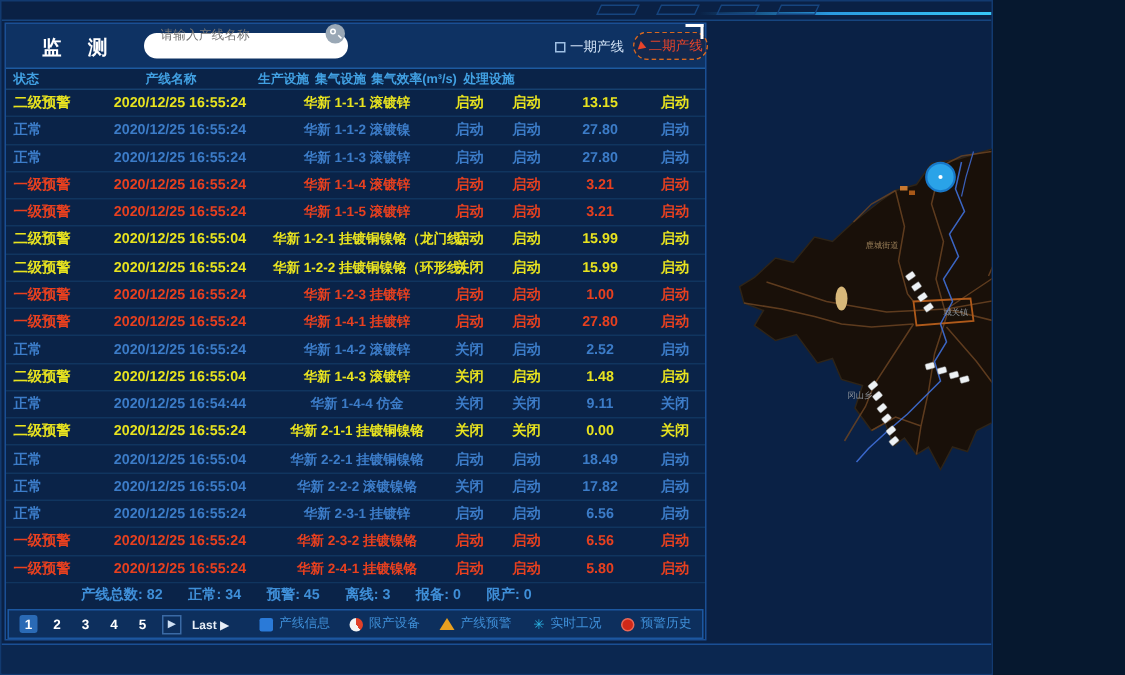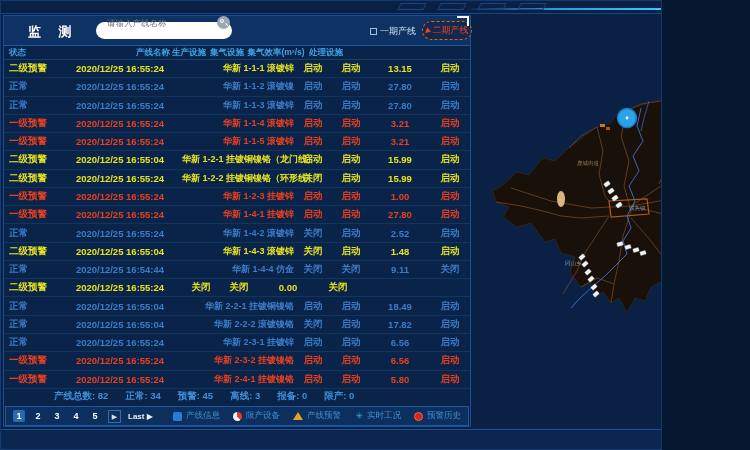--- a/index.html
+++ b/index.html
@@ -36,21 +36,21 @@
       border-top:2px solid #fff;border-right:2px solid #fff;}
   
   .col-head{display:flex;align-items:center;height:14px;border-bottom:1px solid #16406f;
       color:#41a0e2;font-weight:bold;}
   .col-head .cell{font-size:8.5px;}
   .rows{height:329px;overflow:hidden;}
   .trow{display:flex;align-items:center;height:18.28px;border-bottom:1px solid #10355f;cursor:pointer;}
   .cell{flex:none;text-align:center;font-weight:bold;white-space:nowrap;}
   .c0{width:54px;text-align:left;padding-left:5px;font-size:9.5px;}
   .c1{width:124px;font-size:9.5px;}
-  .c2{width:112px;text-align:right;font-size:9px;}
+  .c2{width:112px;text-align:center;font-size:9px;}
   .c3{width:38px;font-size:9.5px;}
   .c4{width:38px;font-size:9.5px;}
   .c5{width:60px;font-size:9.5px;}
   .c6{width:40px;font-size:9.5px;}
   
   .stats{height:15px;display:flex;align-items:center;padding-left:50px;gap:17px;
       color:#3f8fd8;font-size:9.5px;font-weight:bold;}
   
   .bar{margin:2px 1px 0 1px;height:20px;border:1px solid #1c57a0;background:#0d2f5d;
       display:flex;align-items:center;justify-content:space-between;padding:0 7px;}
@@ -231,20 +231,21 @@
           <span class="cell c1">2020/12/25 16:54:44</span>
           <span class="cell c2">华新 1-4-4 仿金</span>
           <span class="cell c3">关闭</span>
           <span class="cell c4">关闭</span>
           <span class="cell c5">9.11</span>
           <span class="cell c6">关闭</span>
         </div>
         <div class="trow" style="color: rgb(232, 227, 31);">
           <span class="cell c0">二级预警</span>
           <span class="cell c1">2020/12/25 16:55:24</span>
+          <span class="cell c2">华新 2-1-1 挂镀铜镍铬</span>
           <span class="cell c3">关闭</span>
           <span class="cell c4">关闭</span>
           <span class="cell c5">0.00</span>
           <span class="cell c6">关闭</span>
         </div>
         <div class="trow" style="color: rgb(60, 124, 200);">
           <span class="cell c0">正常</span>
           <span class="cell c1">2020/12/25 16:55:04</span>
           <span class="cell c2">华新 2-2-1 挂镀铜镍铬</span>
           <span class="cell c3">启动</span>

